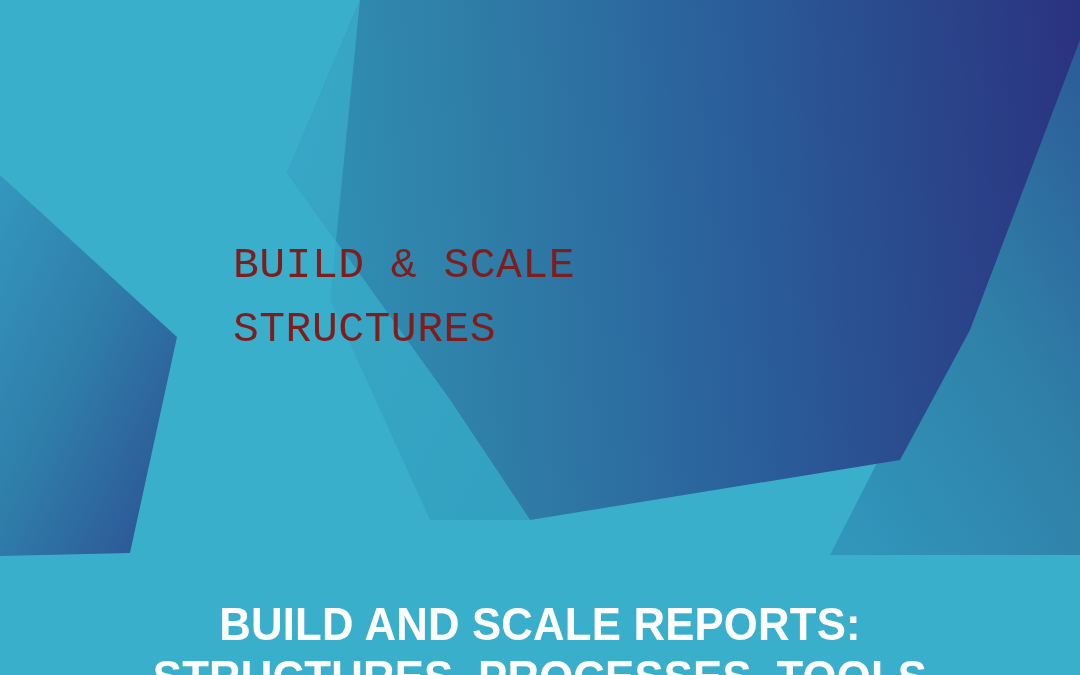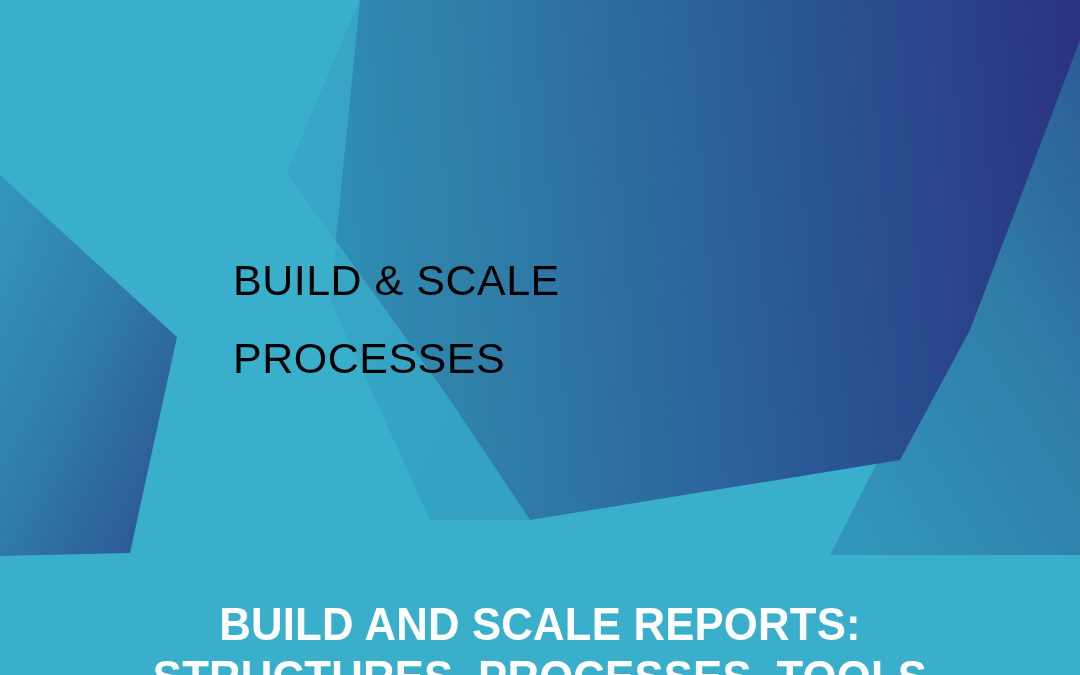--- a/index.html
+++ b/index.html
@@ -23,28 +23,27 @@
     display: block;
   }
   .subtitle-block {
     position: absolute;
     left: 233px;
     top: 234px;
     width: 620px;
     z-index: 5;
   }
   .subtitle-line {
-    color: #000000;
-    font-family: Liberation Sans, sans-serif;
+    color: #7f1d1d;
+    font-family: Liberation Mono, monospace;
     font-weight: 300;
     font-size: 43px;
     line-height: 64px;
     letter-spacing: 0.5px;
     white-space: nowrap;
-    margin-top: 14px;
   }
   .headline-block {
     position: absolute;
     left: 0;
     top: 597px;
     width: 1080px;
     text-align: center;
     z-index: 5;
   }
   .headline-line {
@@ -94,21 +93,21 @@
 
     <polygon points="360,0 1080,0 1080,40 970,330 900,460 530,520 450,400 287,173" fill="url(#gradCenterHex)"></polygon>
 
     <polygon points="360,0 287,173 450,400 530,520 430,520 330,300" fill="url(#gradSliver)" opacity="0.92"></polygon>
 
     <polygon points="0,175 177,337 130,553 0,556" fill="url(#gradLeftPentagon)"></polygon>
   </svg>
 
   <div class="subtitle-block">
     <div class="subtitle-line">BUILD &amp; SCALE</div>
-    <div class="subtitle-line">PROCESSES</div>
+    <div class="subtitle-line">STRUCTURES</div>
   </div>
 
   <div class="headline-block">
     <div class="headline-line">BUILD AND SCALE REPORTS:</div>
     <div class="headline-line">STRUCTURES, PROCESSES, TOOLS</div>
   </div>
 
 </div>
 
 </body></html>

